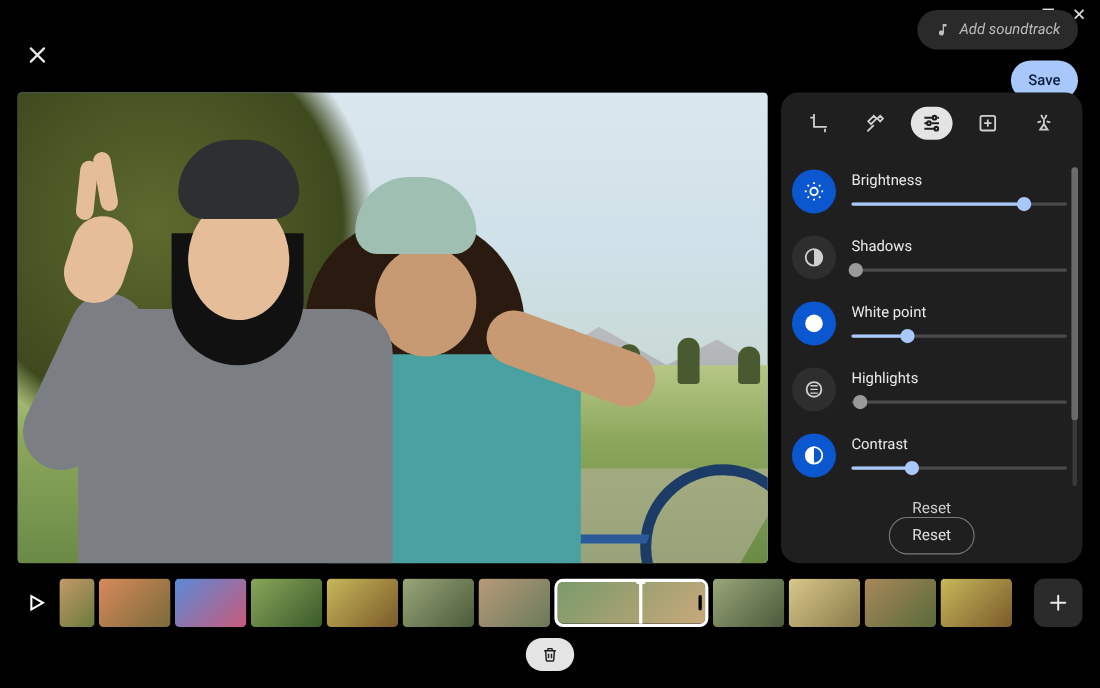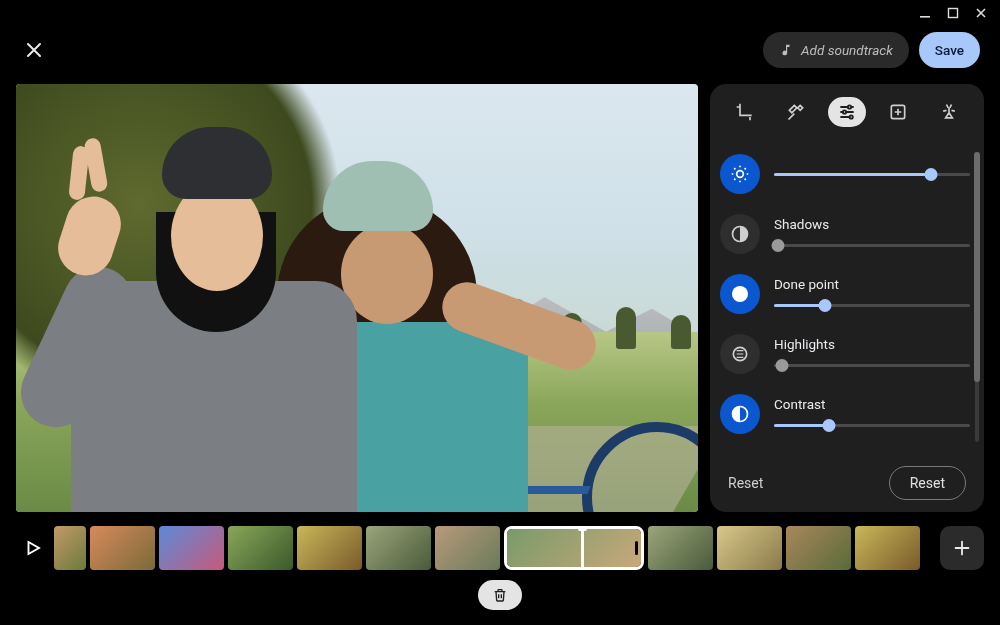--- a/index.html
+++ b/index.html
@@ -6,21 +6,21 @@
   html, body { width: 1000px; height: 625px; background: #000; font-family: "Google Sans", Roboto, Arial, sans-serif; color: #e8eaed; overflow: hidden; }
   svg { display: block; }
 
   
   .titlebar { position: absolute; top: 0; right: 0; display: flex; gap: 14px; padding: 6px 12px; }
   .tb-btn { width: 14px; height: 14px; display:flex; align-items:center; justify-content:center; color:#ddd; }
 
   
   .topbar { position: absolute; top: 30px; left: 0; right: 0; height: 40px; display: flex; align-items: center; }
   .close-btn { margin-left: 22px; width: 24px; height: 24px; display:flex; align-items:center; justify-content:center; color:#e8eaed; cursor:pointer; }
-  .top-actions { margin-left: auto; margin-right: 20px; display: flex; gap: 10px; align-items: flex-end; }
+  .top-actions { margin-left: auto; margin-right: 20px; display: flex; gap: 10px; align-items: flex-end; flex-direction: column; }
   .pill { height: 36px; border-radius: 18px; display:flex; align-items:center; gap:8px; padding: 0 16px; font-size:13.5px; cursor:pointer; }
   .pill.soundtrack { background:#2a2a2a; color:#bdbdbd; font-style:italic; }
   .pill.aspect { background:#2a2a2a; color:#e0e0e0; font-style:normal; }
   .pill.save { background:#a8c7fa; color:#0b1b3b; font-weight:500; }
 
   
   .stage { position: absolute; top: 84px; left: 16px; width: 682px; height: 428px; background:#333; border-radius: 4px; overflow:hidden; }
   .photo { width:100%; height:100%; position:relative; }
   .sky { position:absolute; inset:0; background: linear-gradient(to bottom, #dbe7ee 0%, #cfe0e8 35%, #c8d9d3 60%); }
   .mountains { position:absolute; left:55%; right:0; top:48%; height:18%; background: linear-gradient(#b7b3b9,#9ea0a5); clip-path: polygon(0 70%, 15% 30%, 30% 60%, 50% 10%, 70% 55%, 85% 25%, 100% 60%, 100% 100%, 0 100%); opacity:.75;}
@@ -65,21 +65,21 @@
   .adj-icon.on { background:#0b57d0; color:#fff; }
   .adj-icon.on2 { background:#0b57d0; }
   .adj-icon.on2 .dot{ width:16px;height:16px;border-radius:50%;background:#fff;}
   .adj-main { flex:1; display:flex; flex-direction:column; gap:6px;}
   .adj-label { font-size:13.5px; color:#e8eaed; }
   .slider { position:relative; height:14px; }
   .track { position:absolute; left:0; right:0; top:6px; height:3px; background:#4a4a4a; border-radius:2px;}
   .fill  { position:absolute; left:0; top:6px; height:3px; background:#a8c7fa; border-radius:2px;}
   .thumb { position:absolute; top:1px; width:13px; height:13px; border-radius:50%; background:#a8c7fa; transform:translateX(-50%);}
   .thumb.gray{ background:#9a9a9a;}
-  .panel-footer { height:58px; display:flex; align-items:center; justify-content:space-between; padding: 0 18px;}
+  .panel-footer { height:58px; display:flex; align-items:center; padding: 0 18px; flex-direction: column;}
   .reset { font-size:14px; color:#cfcfcf; cursor:pointer;}
   .done { height:34px; padding:0 20px; border:1px solid #7a7a7a; border-radius:17px; display:flex; align-items:center; font-size:14px; color:#e0e0e0; cursor:pointer;}
 
   
   .timeline { position:absolute; left:16px; right:16px; top:526px; height:44px; display:flex; align-items:center; gap:4px;}
   .tl-play { width:34px; height:44px; display:flex; align-items:center; justify-content:center; color:#fff; cursor:pointer;}
   .tl-clips { flex:1; height:100%; display:flex; gap:4px; overflow:hidden; position:relative;}
   .clip { height:100%; border-radius:4px; overflow:hidden; flex:none; position:relative;}
   .clip .cfill{position:absolute; inset:0;}
   .clip.sel { border:3px solid #fff; border-radius:8px; padding:0;}
@@ -223,20 +223,21 @@
     <div class="scrollthumb"></div>
     <div id="adjust-mount">
         <div class="adjust">
           <div class="adj-icon on">
             <svg width="20" height="20" viewBox="0 0 24 24" fill="none" stroke="currentColor" stroke-width="2">
               <circle cx="12" cy="12" r="4"></circle>
               <path d="M12 2v2M12 20v2M2 12h2M20 12h2M5 5l1.5 1.5M17.5 17.5L19 19M19 5l-1.5 1.5M6.5 17.5L5 19"></path>
             </svg>
           </div>
           <div class="adj-main">
+            <div class="adj-label">Brightness</div>
             <div class="slider">
               <div class="track"></div>
               <div class="fill" style="width:80%"></div>
               <div class="thumb " style="left:80%"></div>
             </div>
           </div>
         </div>
         <div class="adjust">
           <div class="adj-icon">
             <svg width="20" height="20" viewBox="0 0 24 24" fill="currentColor">
@@ -250,21 +251,21 @@
               <div class="track"></div>
               <div class="thumb gray" style="left:2%"></div>
             </div>
           </div>
         </div>
         <div class="adjust">
           <div class="adj-icon on2">
             <div class="dot"></div>
           </div>
           <div class="adj-main">
-            <div class="adj-label">Done point</div>
+            <div class="adj-label">White point</div>
             <div class="slider">
               <div class="track"></div>
               <div class="fill" style="width:26%"></div>
               <div class="thumb " style="left:26%"></div>
             </div>
           </div>
         </div>
         <div class="adjust">
           <div class="adj-icon">
             <svg width="20" height="20" viewBox="0 0 24 24" fill="none" stroke="currentColor" stroke-width="2">

